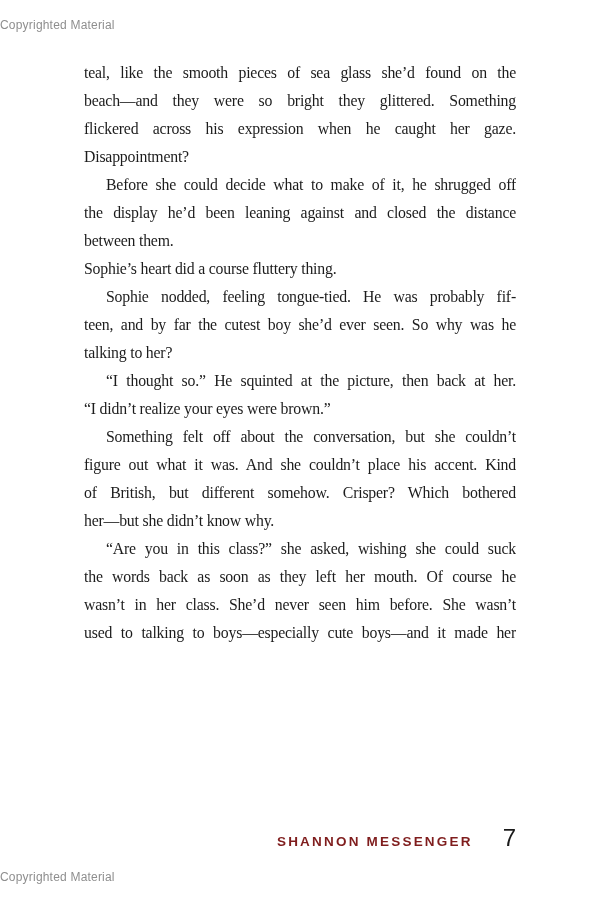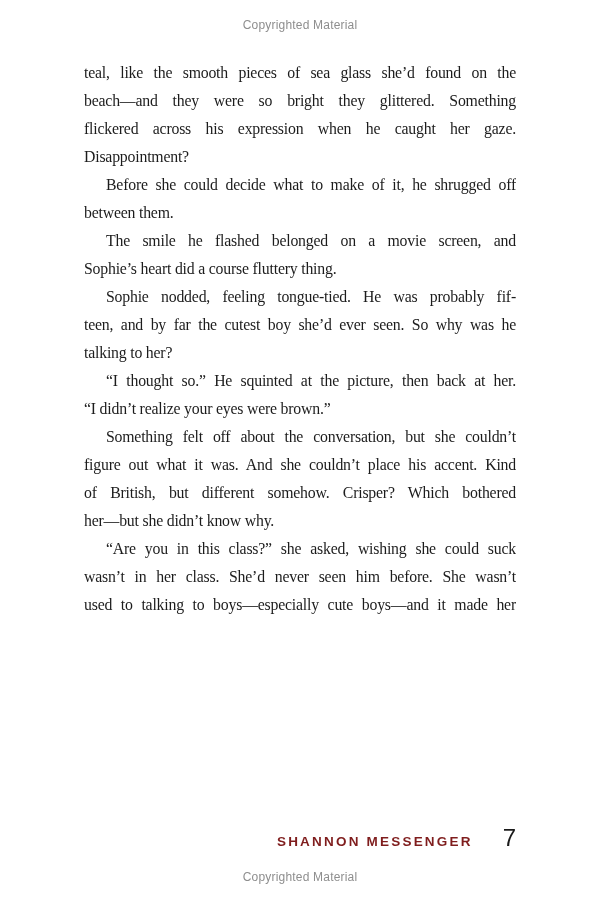--- a/index.html
+++ b/index.html
@@ -12,21 +12,21 @@
     width: 600px;
     height: 905px;
     background: #ffffff;
     overflow: hidden;
     font-family: "Liberation Serif", serif;
   }
   .notice {
     position: absolute;
     left: 0;
     width: 100%;
-    text-align: center;
+    text-align: left;
     font-family: "Liberation Sans", sans-serif;
     font-size: 12px;
     font-weight: 400;
     letter-spacing: 0.2px;
     color: #8e8e8e;
   }
   .notice-top { top: 18px; }
   .notice-bottom { top: 870px; }
   .body-text {
     position: absolute;
@@ -79,33 +79,34 @@
 <div class="page">
 
   <div class="notice notice-top">Copyrighted Material</div>
 
   <div class="body-text">
       <div class="line">teal, like the smooth pieces of sea glass she’d found on the</div>
       <div class="line">beach—and they were so bright they glittered. Something</div>
       <div class="line">flickered across his expression when he caught her gaze.</div>
       <div class="line end">Disappointment?</div>
       <div class="line indent">Before she could decide what to make of it, he shrugged off</div>
+      <div class="line">the display he’d been leaning against and closed the distance</div>
       <div class="line end">between them.</div>
-      <div class="line indent">The smile he flashed belonged on a movie screen, and</div>
       <div class="line end">Sophie’s heart did a course fluttery thing.</div>
       <div class="line indent">Sophie nodded, feeling tongue-tied. He was probably fif-</div>
       <div class="line">teen, and by far the cutest boy she’d ever seen. So why was he</div>
       <div class="line end">talking to her?</div>
       <div class="line indent">“I thought so.” He squinted at the picture, then back at her.</div>
       <div class="line end">“I didn’t realize your eyes were brown.”</div>
       <div class="line indent">Something felt off about the conversation, but she couldn’t</div>
       <div class="line">figure out what it was. And she couldn’t place his accent. Kind</div>
       <div class="line">of British, but different somehow. Crisper? Which bothered</div>
       <div class="line end">her—but she didn’t know why.</div>
       <div class="line indent">“Are you in this class?” she asked, wishing she could suck</div>
+      <div class="line">the words back as soon as they left her mouth. Of course he</div>
       <div class="line">wasn’t in her class. She’d never seen him before. She wasn’t</div>
       <div class="line">used to talking to boys—especially cute boys—and it made her</div>
     </div>
 
   <div class="footer">
     <span class="footer-author">SHANNON MESSENGER</span>
     <span class="footer-page">7</span>
   </div>
 
   <div class="notice notice-bottom">Copyrighted Material</div>

